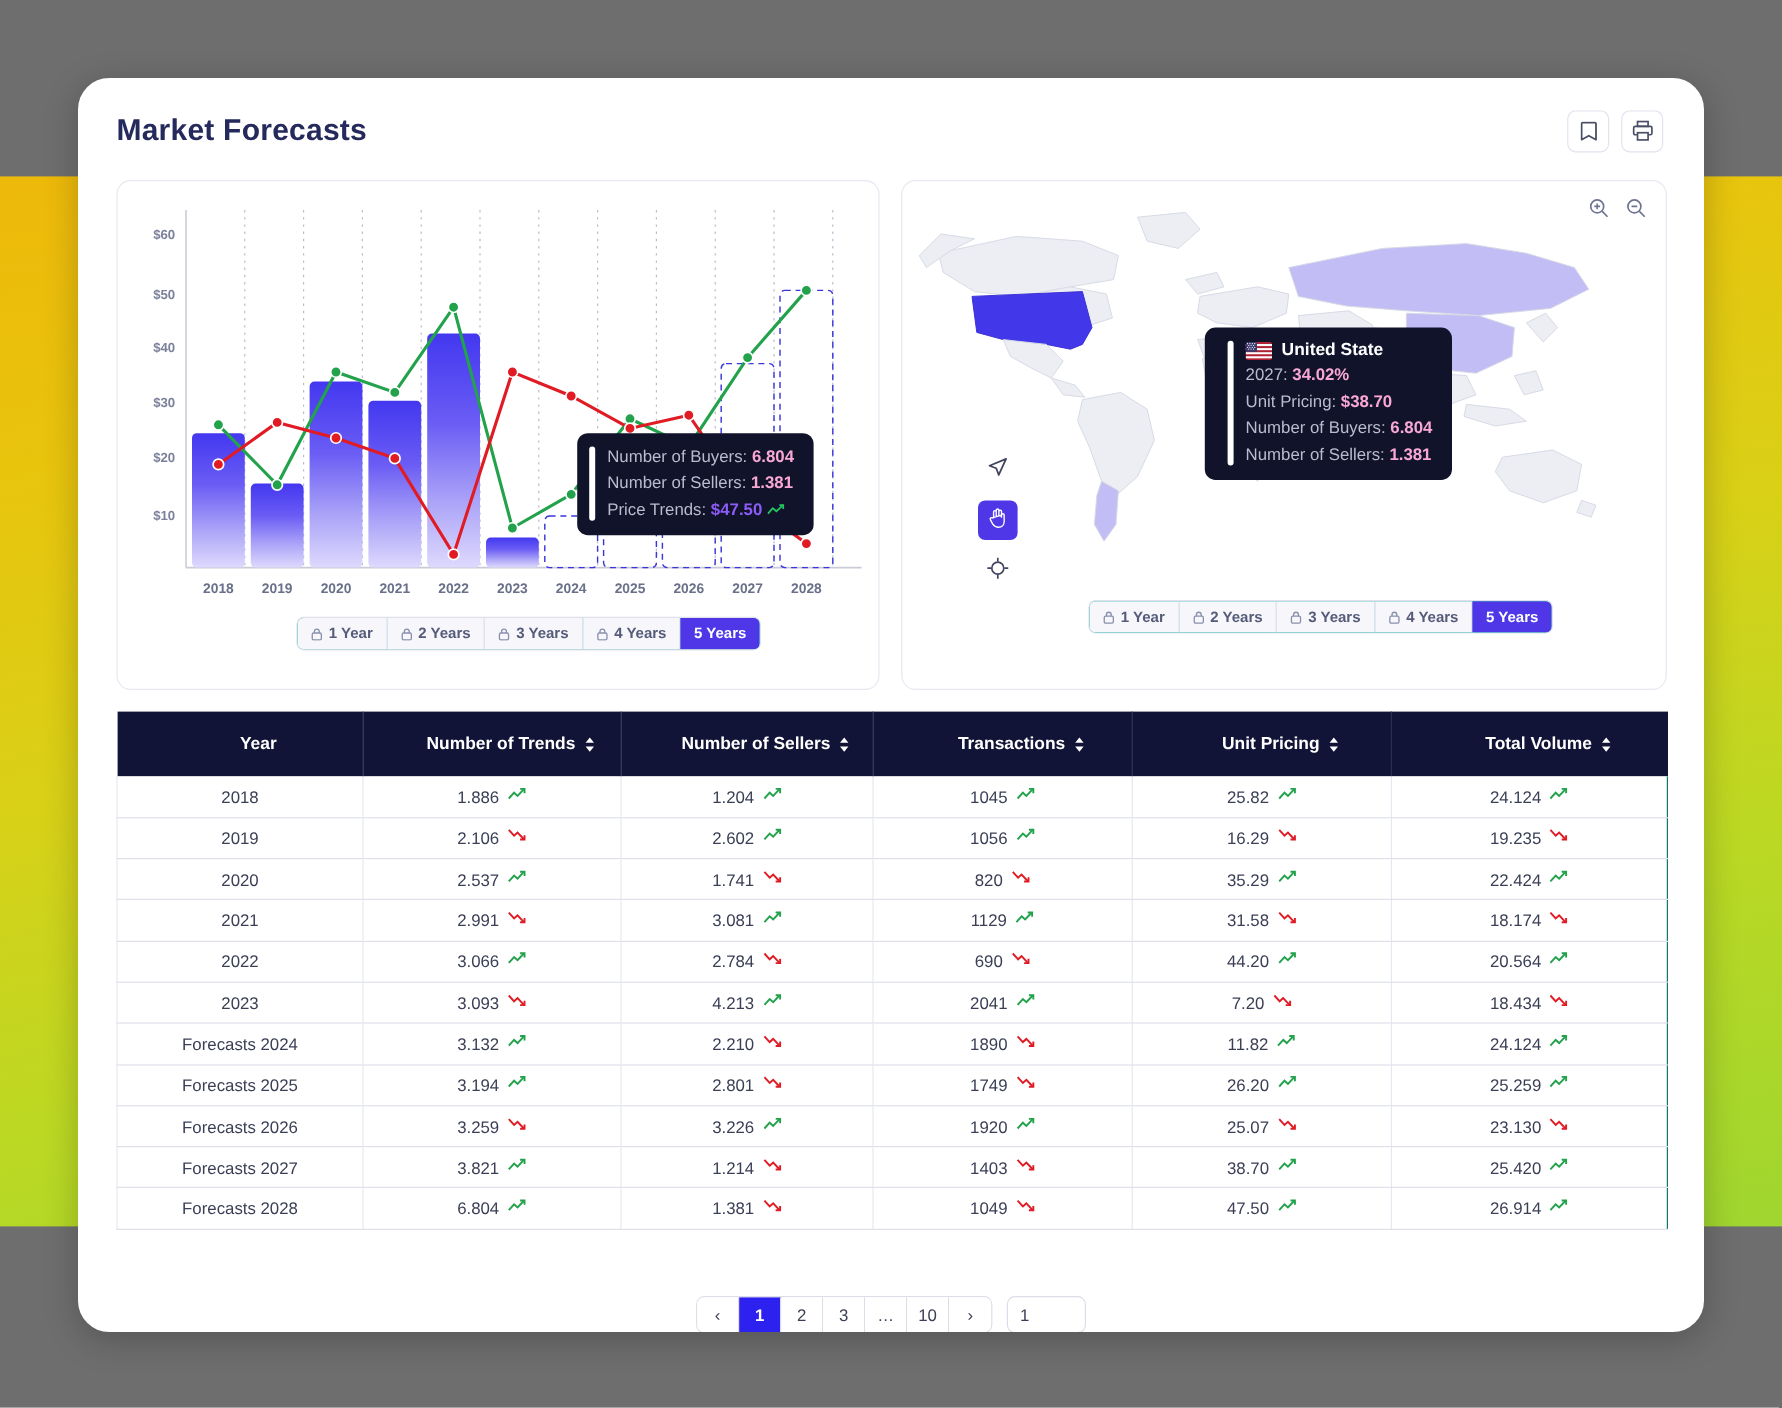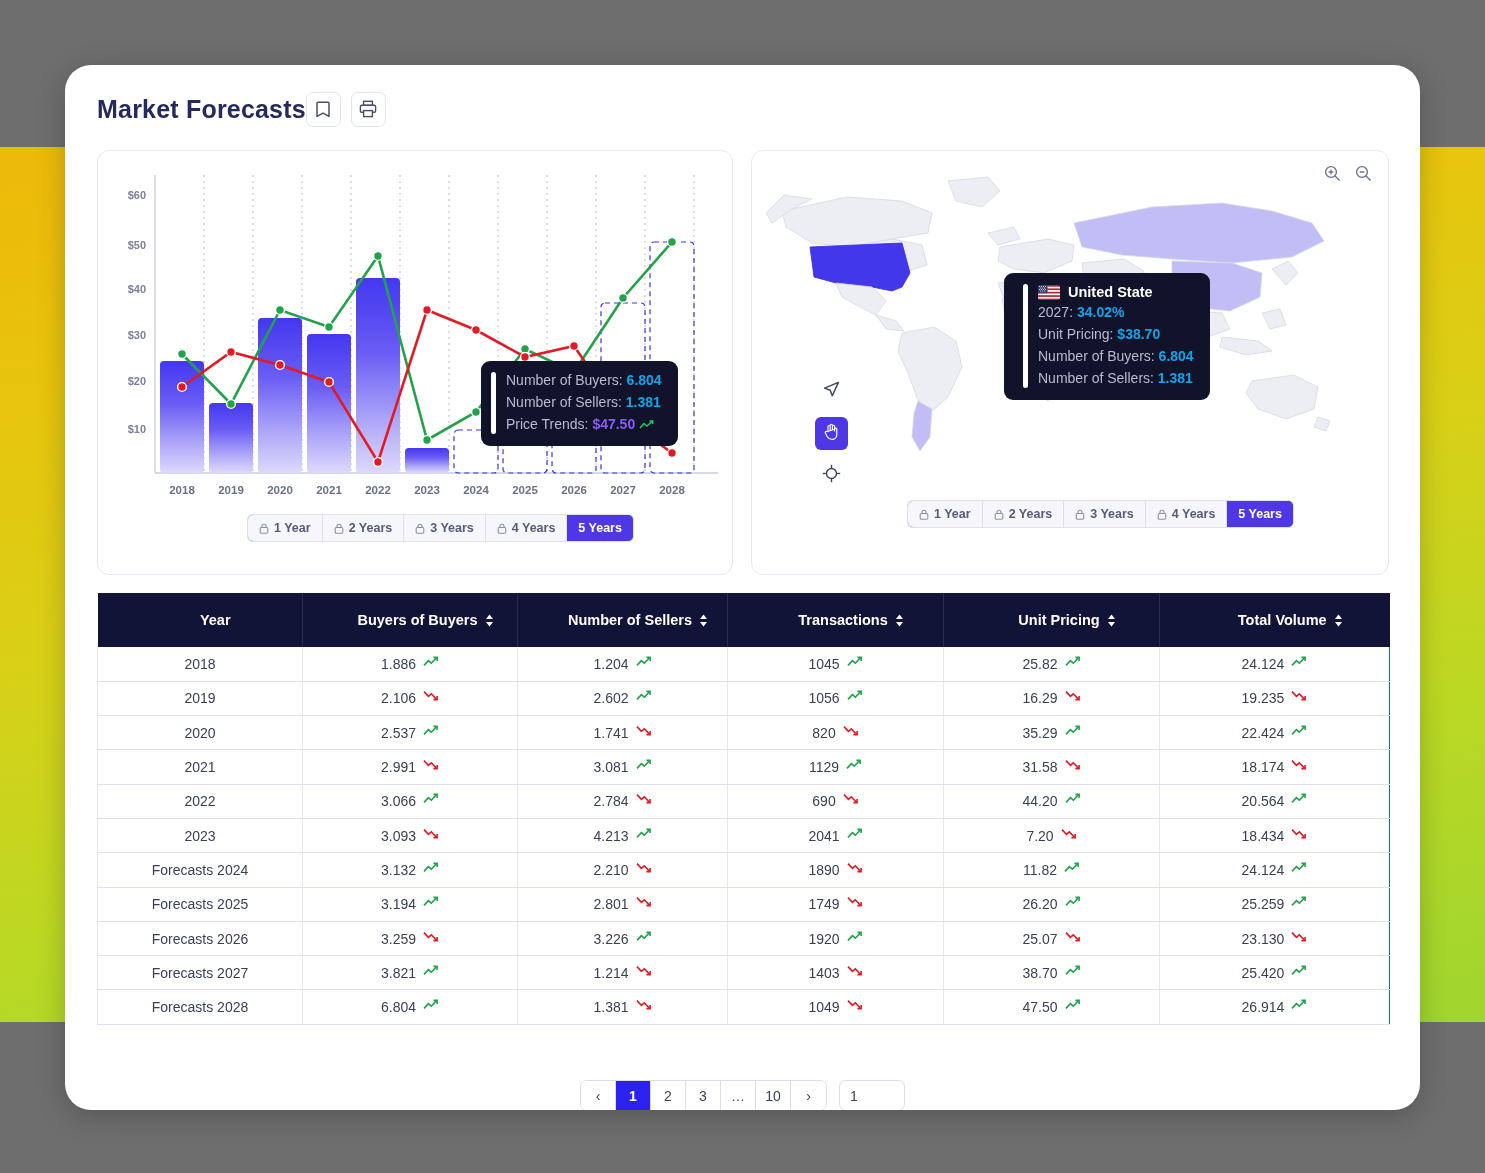--- a/index.html
+++ b/index.html
@@ -22,21 +22,21 @@
     width: 1355px; height: 1045px;
     background: #ffffff;
     border-radius: 26px;
     box-shadow: 0 6px 28px rgba(0,0,0,.22);
     overflow: hidden;
   }
 
   
   .card-header {
     position: absolute; left: 0; top: 0; width: 100%; height: 88px;
-    display: flex; align-items: center; 
+    display: flex; align-items: center; justify-content: space-between;
     padding: 0 34px 0 32px;
   }
   .page-title {
     font-size: 25px; font-weight: bold; color: #252a5c; letter-spacing: .2px;
   }
   .header-actions { display: flex; gap: 10px; }
   .icon-btn {
     width: 35px; height: 35px; border: 1px solid #e2e3ef; border-radius: 7px;
     background: #fff; display: flex; align-items: center; justify-content: center;
     cursor: pointer;
@@ -96,21 +96,21 @@
   .map-tool.active { background: #4f37e8; }
 
   
   .tooltip {
     position: absolute; background: #11132b; border-radius: 9px;
     padding: 11px 16px 12px 10px; z-index: 8; display: flex; gap: 10px;
   }
   .tt-bar { width: 5px; border-radius: 3px; background: #fff; flex: none; }
   .tt-lines { display: flex; flex-direction: column; gap: 4px; }
   .tt-line { font-size: 14px; color: #b9bcce; white-space: nowrap; line-height: 1.28; }
-  .tt-line b { color: #0ea5e9; font-weight: bold; }
+  .tt-line b { color: #f9a8d4; font-weight: bold; }
   .tt-line .pos { color: #8b5cf6; font-weight: bold; }
   .tt-title { font-size: 14.5px; color: #fff; font-weight: bold; display: flex; align-items: center; gap: 8px; }
   .flag { width: 22px; height: 15px; display: block; border-radius: 2px; }
 
   .tooltip-chart { left: 383px; top: 210px; }
   .tooltip-map   { left: 939px; top: 208px; padding-left: 19px; }
 
   
   .table-wrap { position: absolute; left: 32px; top: 528px; width: 1292px; }
   table { border-collapse: collapse; width: 100%; table-layout: fixed; }
@@ -530,21 +530,21 @@
       </colgroup>
       <thead>
         <tr>
           <th>
             <div class="th-inner">
                 <span>Year</span>
               </div>
           </th>
           <th>
             <div class="th-inner">
-                <span>Buyers of Buyers</span>
+                <span>Number of Trends</span>
               <svg class="sort-ic" width="9" height="13" viewBox="0 0 9 13">
                   <path d="M4.5 0.6 8 5H1z" fill="#fff"></path>
                   <path d="M4.5 12.4 1 8h7z" fill="#fff"></path>
                 </svg>
               </div>
           </th>
           <th>
             <div class="th-inner">
                 <span>Number of Sellers</span>
               <svg class="sort-ic" width="9" height="13" viewBox="0 0 9 13">

